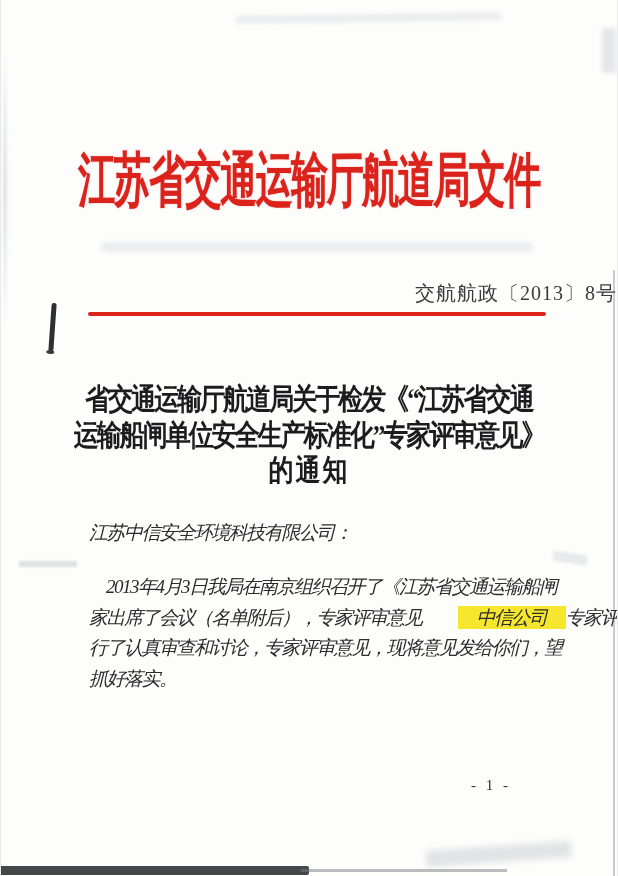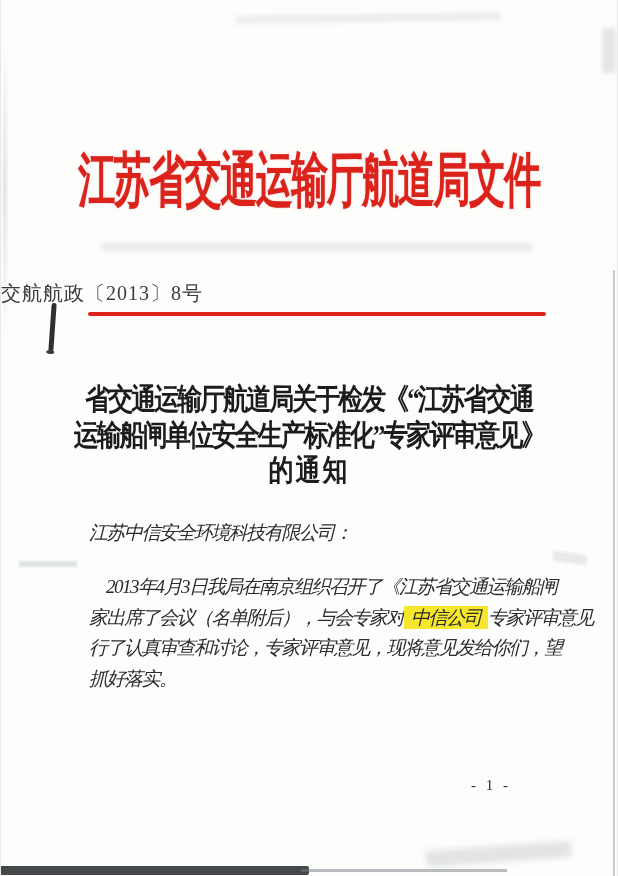--- a/index.html
+++ b/index.html
@@ -12,21 +12,21 @@
   .org-title{
     position:absolute; top:141px; left:0; right:0;
     text-align:center; white-space:nowrap;
     font-size:37px; font-weight:bold; letter-spacing:-1.5px;
     color:#dc231b;
     transform:scaleY(1.6); transform-origin:top center;
     text-shadow:0 0 1px rgba(220,35,27,.55);
   }
   .doc-number{
     position:absolute; top:280px; left:0; right:0;
-    text-align:left; font-size:20px; letter-spacing:1px;
+    text-align:right; font-size:20px; letter-spacing:1px;
     color:#3a3a3c;
   }
   .red-rule{
     position:absolute; left:87px; top:312px; width:458px; height:4px;
     background:#dc241c; border-radius:2px;
   }
   
   .doc-title{
     position:absolute; top:382px; left:0; right:0;
     text-align:center; font-weight:bold; color:#1c1c1e;
@@ -35,21 +35,21 @@
   }
   .doc-title .t-line{ letter-spacing:-2px; white-space:nowrap; }
   .doc-title .t-line.last{ letter-spacing:2px; }
   
   .body-text{
     position:absolute; left:88px; top:518px; width:500px;
     font-size:19px; color:#2b2b2d; letter-spacing:-1.5px;font-style:italic;
   }
   .b-line{ height:30.8px; line-height:30.8px; white-space:nowrap; }
   .b-line.indent{ padding-left:17px;margin-top:23px; }
-  .hl{ background:#f6e62e; padding:1px 7px; }
+  .hl{ background:#f6e62e; padding:1px 19px;margin-left:36px; }
   
   .page-num{
     position:absolute; left:470px; top:777px;
     font-size:15px; letter-spacing:3px; color:#2d2d2f;
   }
   
   .art{ position:absolute; pointer-events:none; }
   .art-top-smudge{ left:235px; top:14px; width:265px; height:8px;
     background:rgba(170,176,186,.22); filter:blur(2px); transform:rotate(-.8deg);}
   .art-left-streak{ left:2px; top:40px; width:4px; height:300px;
@@ -100,21 +100,21 @@
   <div class="doc-title">
     <div class="t-line">省交通运输厅航道局关于检发《“江苏省交通</div>
     <div class="t-line">运输船闸单位安全生产标准化”专家评审意见》</div>
     <div class="t-line last">的通知</div>
   </div>
 
   <div class="body-text">
     <div class="b-line">江苏中信安全环境科技有限公司：</div>
     <div class="b-line indent">2013年4月3日我局在南京组织召开了《江苏省交通运输船闸</div>
     <div class="b-line">
-      <span>家出席了会议（名单附后），与会专家对</span><span class="hl">中信公司</span><span>专家评审意见</span>
+      <span>家出席了会议（名单附后），专家评审意见</span><span class="hl">中信公司</span><span>专家评审意见</span>
     </div>
     <div class="b-line">行了认真审查和讨论，专家评审意见，现将意见发给你们，望</div>
     <div class="b-line">抓好落实。</div>
   </div>
 
   <div class="page-num">- 1 -</div>
 
 </div>
 
 </body></html>

